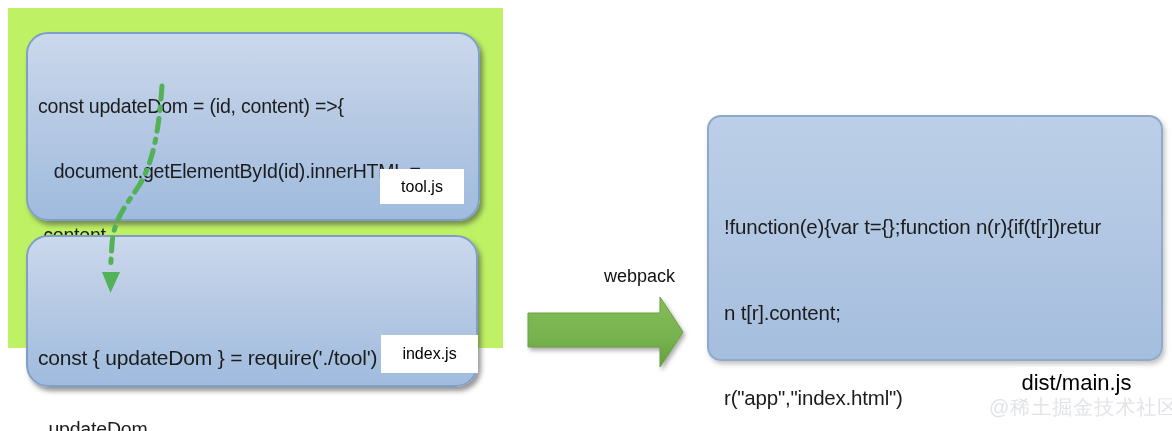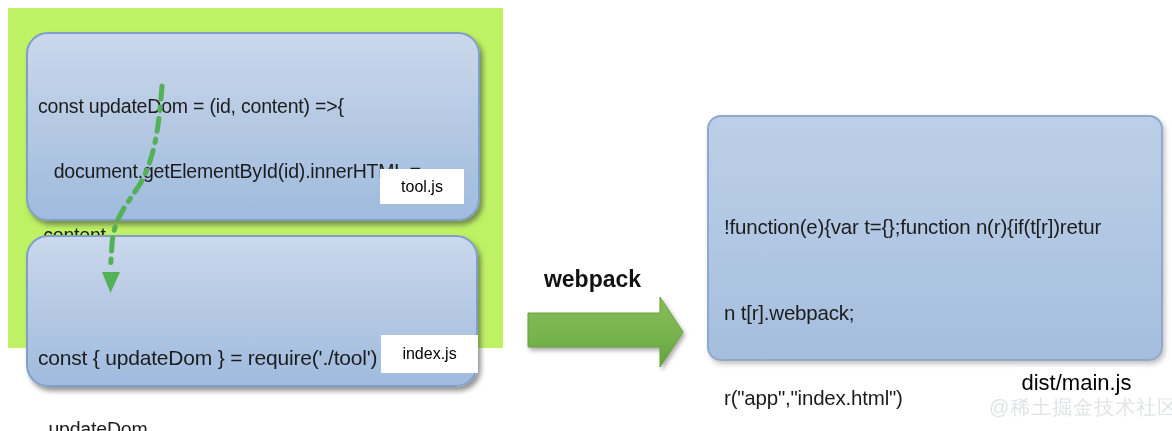--- a/index.html
+++ b/index.html
@@ -36,21 +36,21 @@
   .tool-code{left:10px;top:19px;font-size:19.5px;line-height:21.5px;letter-spacing:-0.2px;}
   .index-code{left:10px;top:50px;font-size:21px;line-height:28.5px;letter-spacing:-0.2px;}
   .out-code{left:15px;top:39px;font-size:20.5px;line-height:28.5px;letter-spacing:-0.2px;}
   .file-label{
     position:absolute;background:#ffffff;color:#000000;
     display:flex;align-items:center;justify-content:center;
     font-size:16px;
   }
   .webpack-label{
     position:absolute;left:510px;top:266px;width:165px;
-    text-align:center;font-size:23px;color:#111111;font-weight:bold;
+    text-align:right;font-size:18px;color:#111111;
   }
   .overlay{position:absolute;left:0;top:0;pointer-events:none;}
   .watermark{
     position:absolute;left:989px;top:394px;width:180px;
     font-size:20px;letter-spacing:1px;
     color:rgba(222,224,228,0.9);
     text-shadow:0 0 1px rgba(255,255,255,0.35);
     white-space:nowrap;
   }
 </style>
@@ -97,21 +97,21 @@
         <stop offset="0.6" stop-color="#76b24e"></stop>
         <stop offset="1" stop-color="#649f3c"></stop>
       </linearGradient>
     </defs>
     <polygon points="4,20 136,20 136,4 159,39 136,74 136,54 4,54" fill="url(#ag)" stroke="#6aa242" stroke-width="1" style="filter:drop-shadow(2px 3px 2px rgba(90,90,90,0.5));"></polygon>
   </svg>
 
   <div class="code-box right-box" style="left:707px;top:115px;width:456px;height:246px;">
     <div class="code out-code">
       <div class="ln">!function(e){var t={};function n(r){if(t[r])retur</div>
-      <div class="ln">n t[r].webpack;</div>
+      <div class="ln">n t[r].content;</div>
       <div class="ln">r("app","index.html")</div>
       
       
       
       
     </div>
     <div class="file-label" style="left:299px;top:250px;width:137px;height:31px;font-size:22px;border-radius:9px;">dist/main.js</div>
   </div>
 
   <div class="watermark">@稀土掘金技术社区</div>

